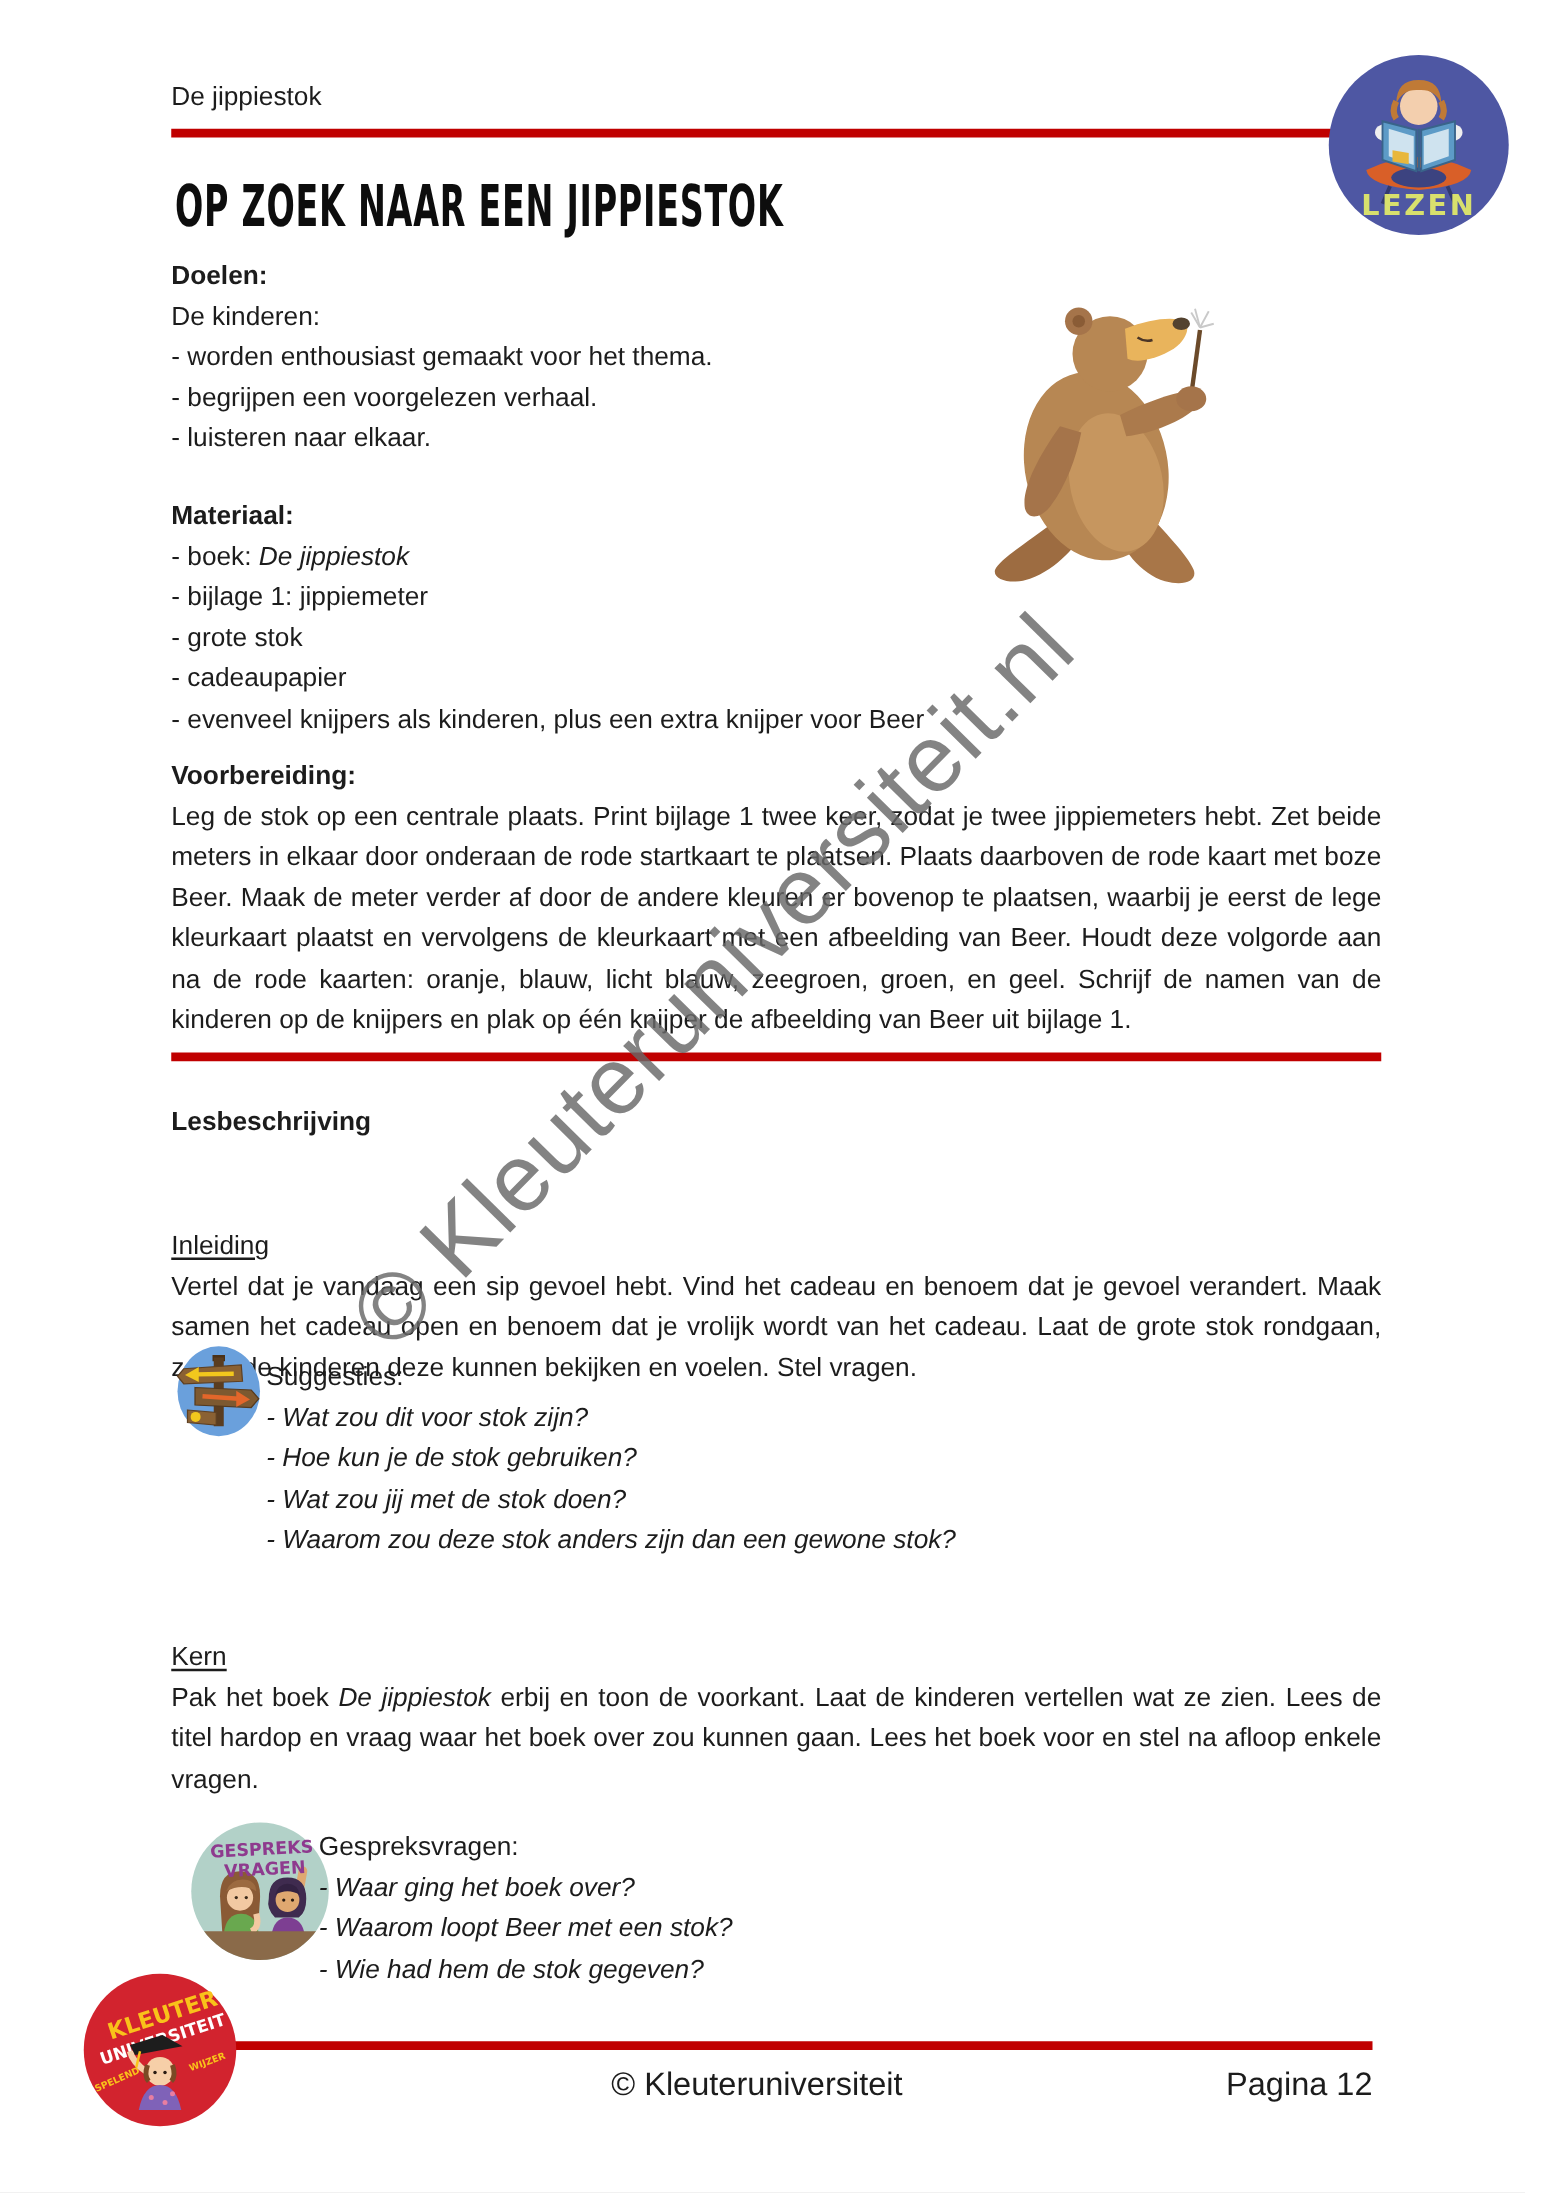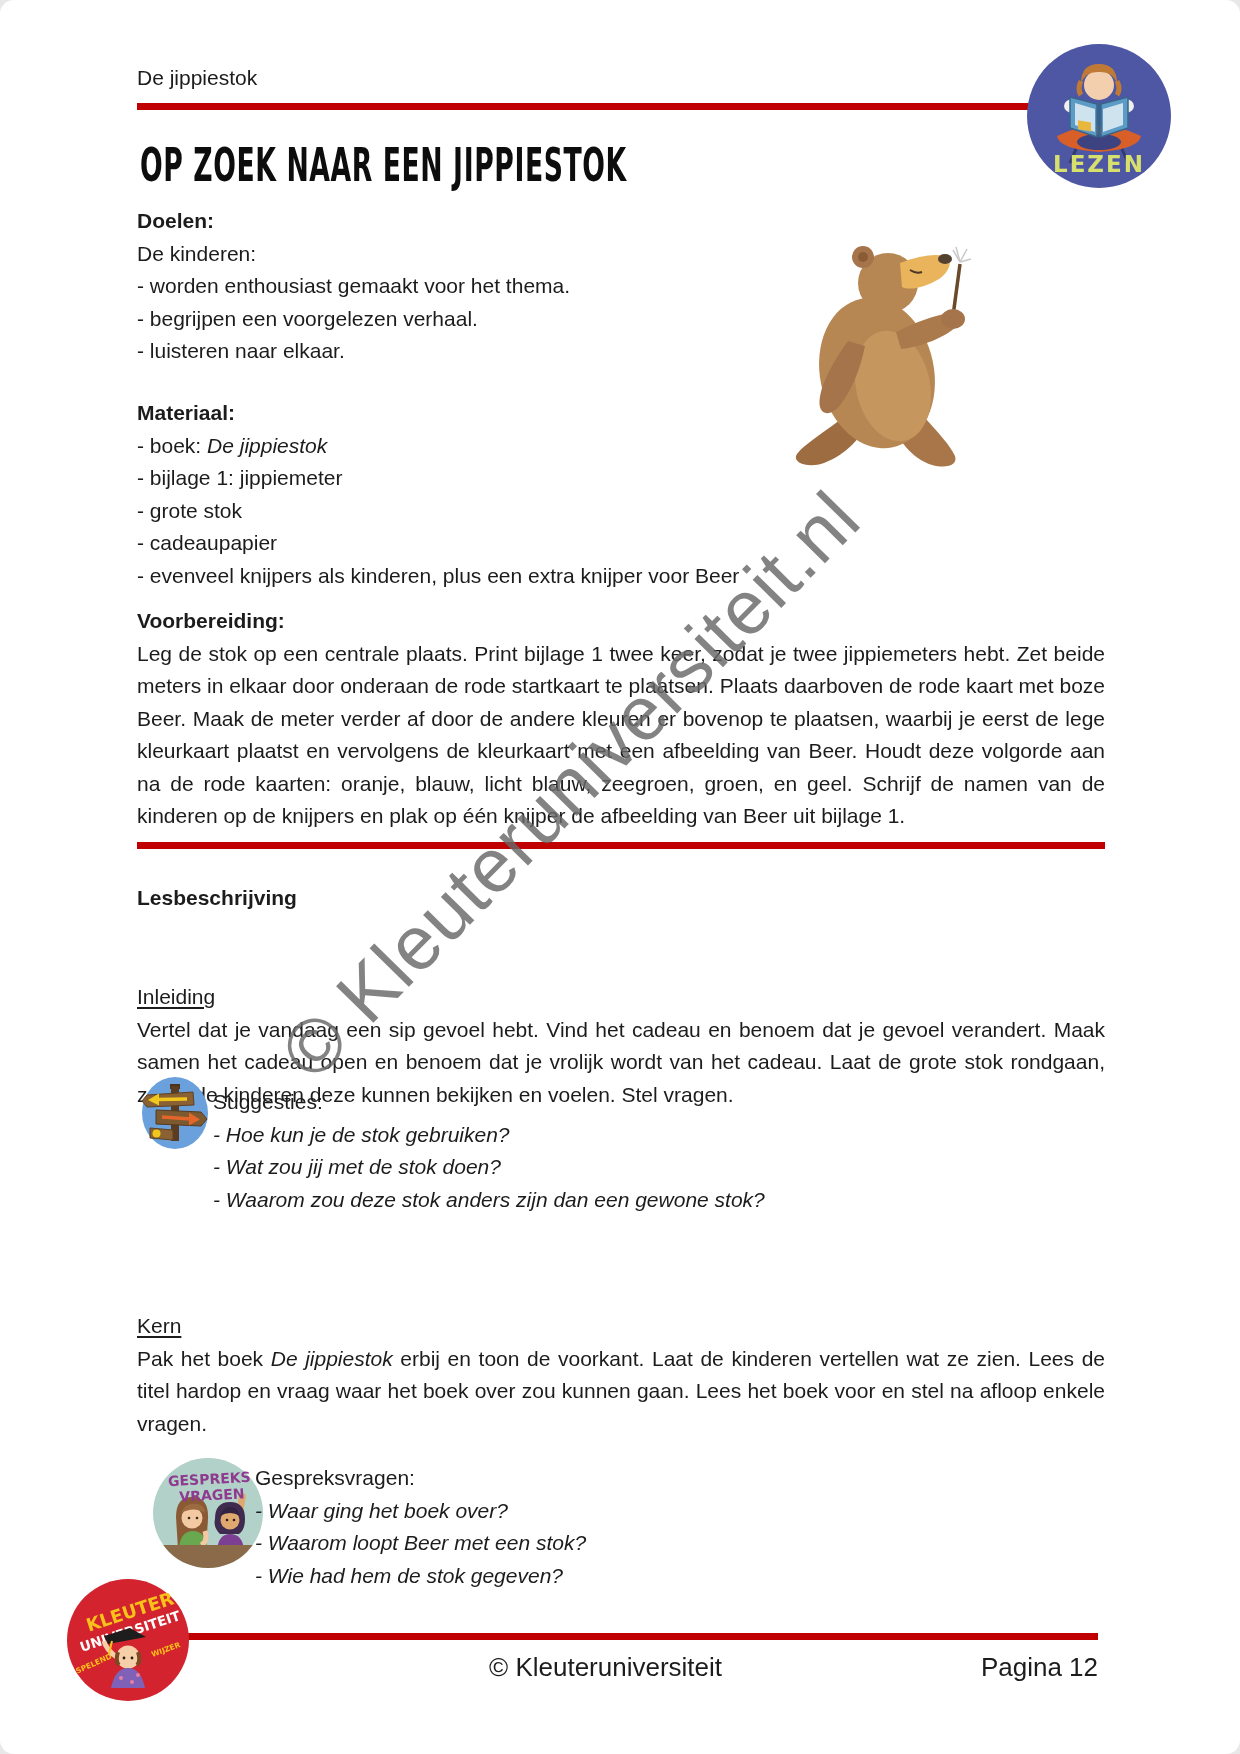--- a/index.html
+++ b/index.html
@@ -1,17 +1,17 @@
 <!DOCTYPE html>
 <html><head>
 <meta charset="utf-8">
 <style>
   html,body{margin:0;padding:0;background:#e8e8e8;}
   .page{position:relative;width:1240px;height:1754px;background:#ffffff;margin:0 auto;
-        font-family:"Liberation Sans",sans-serif;color:#1c1c1c;overflow:hidden;border-radius:14px;}
+        font-family:"Liberation Sans",sans-serif;color:#1c1c1c;overflow:hidden;}
   .abs{position:absolute;}
   .body-text{font-size:21px;line-height:32.5px;}
   .bold{font-weight:bold;}
   .ital{font-style:italic;}
   .just{text-align:justify;}
   .uline{text-decoration:underline;text-underline-offset:3px;}
   .redline{background:#c00000;height:7px;}
   .doc-header{font-size:21px;}
   .page-title{font-size:46px;font-weight:bold;font-family:"DejaVu Sans",sans-serif;
               letter-spacing:1px;white-space:nowrap;transform:scaleX(0.58);transform-origin:left center;
@@ -23,21 +23,21 @@
   svg text{font-family:"DejaVu Sans",sans-serif;}
 </style>
 </head>
 <body>
 
 <div class="page">
 
   <div class="abs doc-header" style="left:137px;top:66px;">De jippiestok</div>
   <div class="abs redline" style="left:137px;top:103px;width:968px;"></div>
 
-  <div class="abs" style="left:1026px;top:43px;width:146px;height:146px;z-index:5;">
+  <div class="abs" style="left:1062px;top:43px;width:146px;height:146px;z-index:5;">
     <svg width="146" height="146" viewBox="0 0 146 146">
       <circle cx="73" cy="73" r="72" fill="#4e57a3"></circle>
       <path d="M31 93 Q73 72 115 93 Q113 106 73 109 Q33 106 31 93 Z" fill="#d95f28"></path>
       <line x1="50" y1="106" x2="44" y2="120" stroke="#333a6e" stroke-width="3"></line>
       <line x1="96" y1="106" x2="102" y2="120" stroke="#333a6e" stroke-width="3"></line>
       <ellipse cx="73" cy="99" rx="22" ry="8" fill="#3c4380"></ellipse>
       <circle cx="73" cy="42" r="15" fill="#f3cfae"></circle>
       <path d="M55 40 Q55 21 73 21 Q91 21 91 40 Q86 28 73 29 Q60 28 55 40 Z" fill="#c07a36"></path>
       <path d="M55 38 q-4 8 0 14" stroke="#c07a36" stroke-width="5" fill="none"></path>
       <path d="M91 38 q4 8 0 14" stroke="#c07a36" stroke-width="5" fill="none"></path>
@@ -124,20 +124,21 @@
       <polygon points="15,34 60,36 66,43 60,50 15,48" fill="#7d5930" stroke="#553a1e" stroke-width="1"></polygon>
       <line x1="21" y1="41" x2="50" y2="43" stroke="#e2662a" stroke-width="3.5"></line>
       <polygon points="48,36.5 59,43.5 48,49.5" fill="#e2662a"></polygon>
       <polygon points="9,52 32,54 32,64 9,62" fill="#8a6133" stroke="#5f4022" stroke-width="1"></polygon>
       <circle cx="15.5" cy="57.5" r="4" fill="#f2c71d"></circle>
     </svg>
   </div>
 
   <div class="abs body-text" style="left:213px;top:1086px;width:892px;">
     <div>Suggesties:</div>
+    <div class="ital">- Wat zou dit voor stok zijn?</div>
     <div class="ital">- Hoe kun je de stok gebruiken?</div>
     <div class="ital">- Wat zou jij met de stok doen?</div>
     <div class="ital">- Waarom zou deze stok anders zijn dan een gewone stok?</div>
   </div>
 
   <div class="abs body-text" style="left:137px;top:1310px;width:968px;">
     <div class="uline">Kern</div>
     <div class="just"><span>Pak het boek </span><span class="ital">De jippiestok</span><span> erbij en toon de voorkant. Laat de kinderen vertellen wat ze zien. Lees de titel hardop en vraag waar het boek over zou kunnen gaan. Lees het boek voor en stel na afloop enkele vragen.</span></div>
   </div>
 

